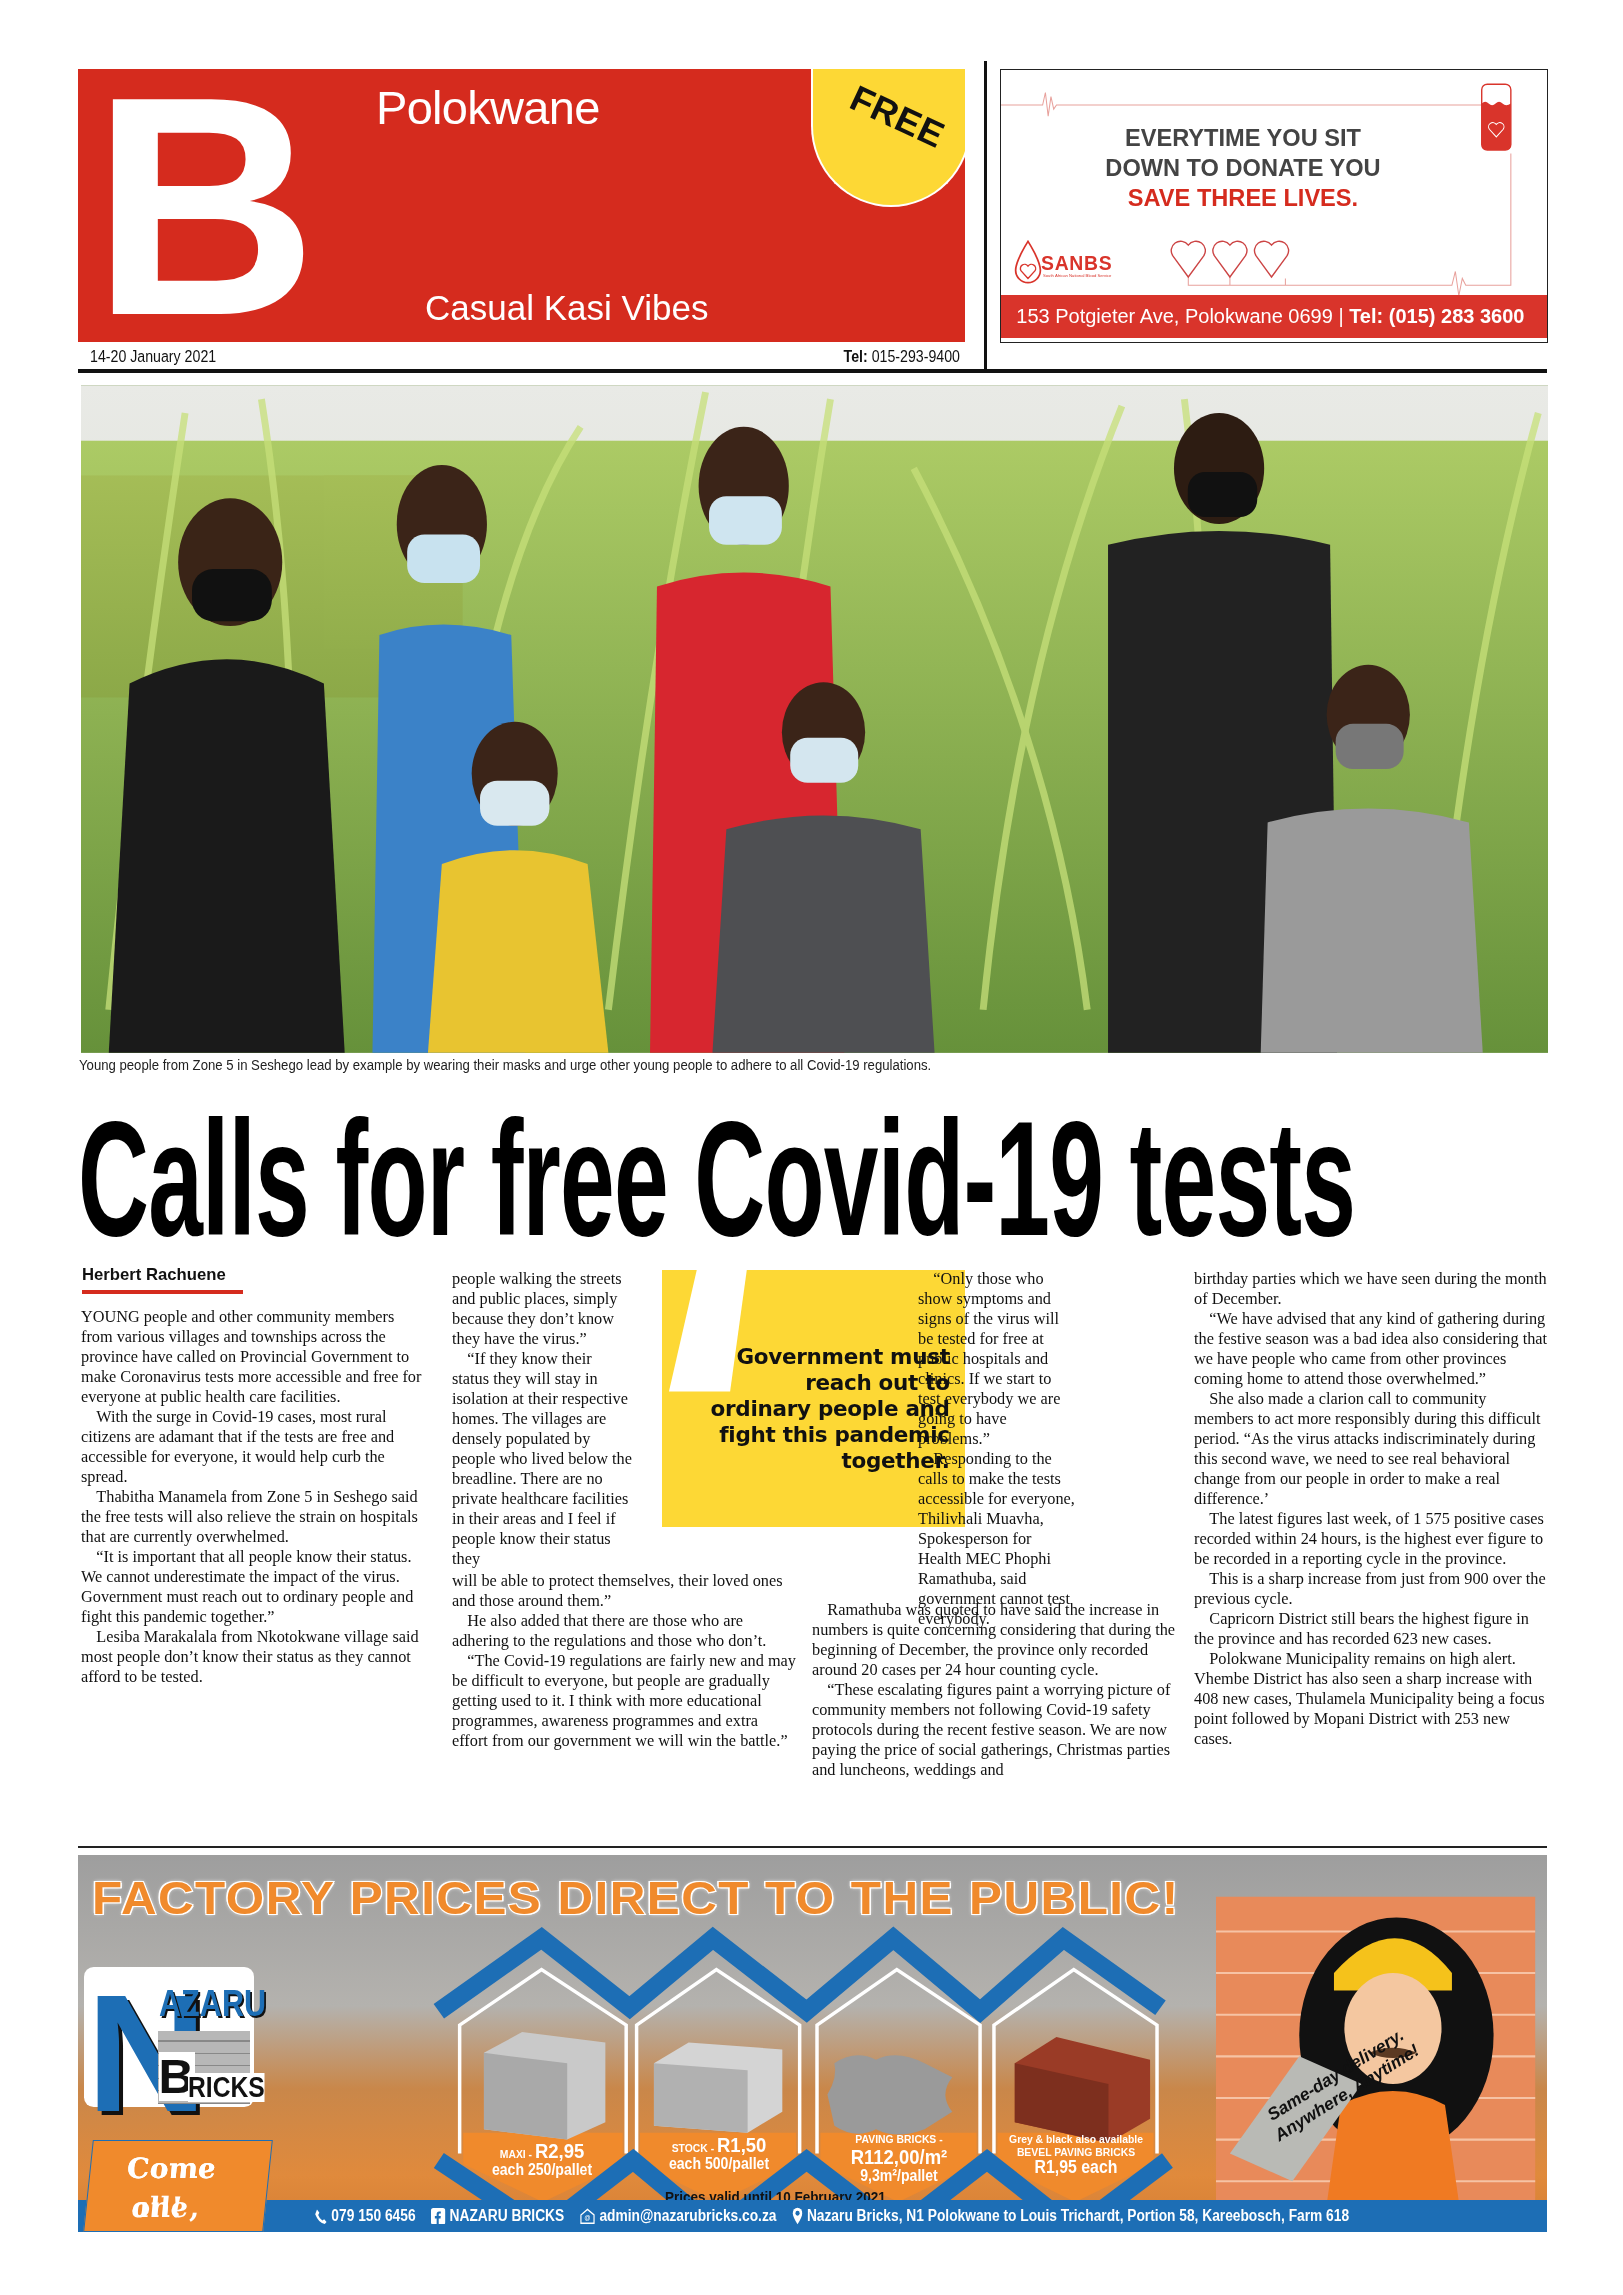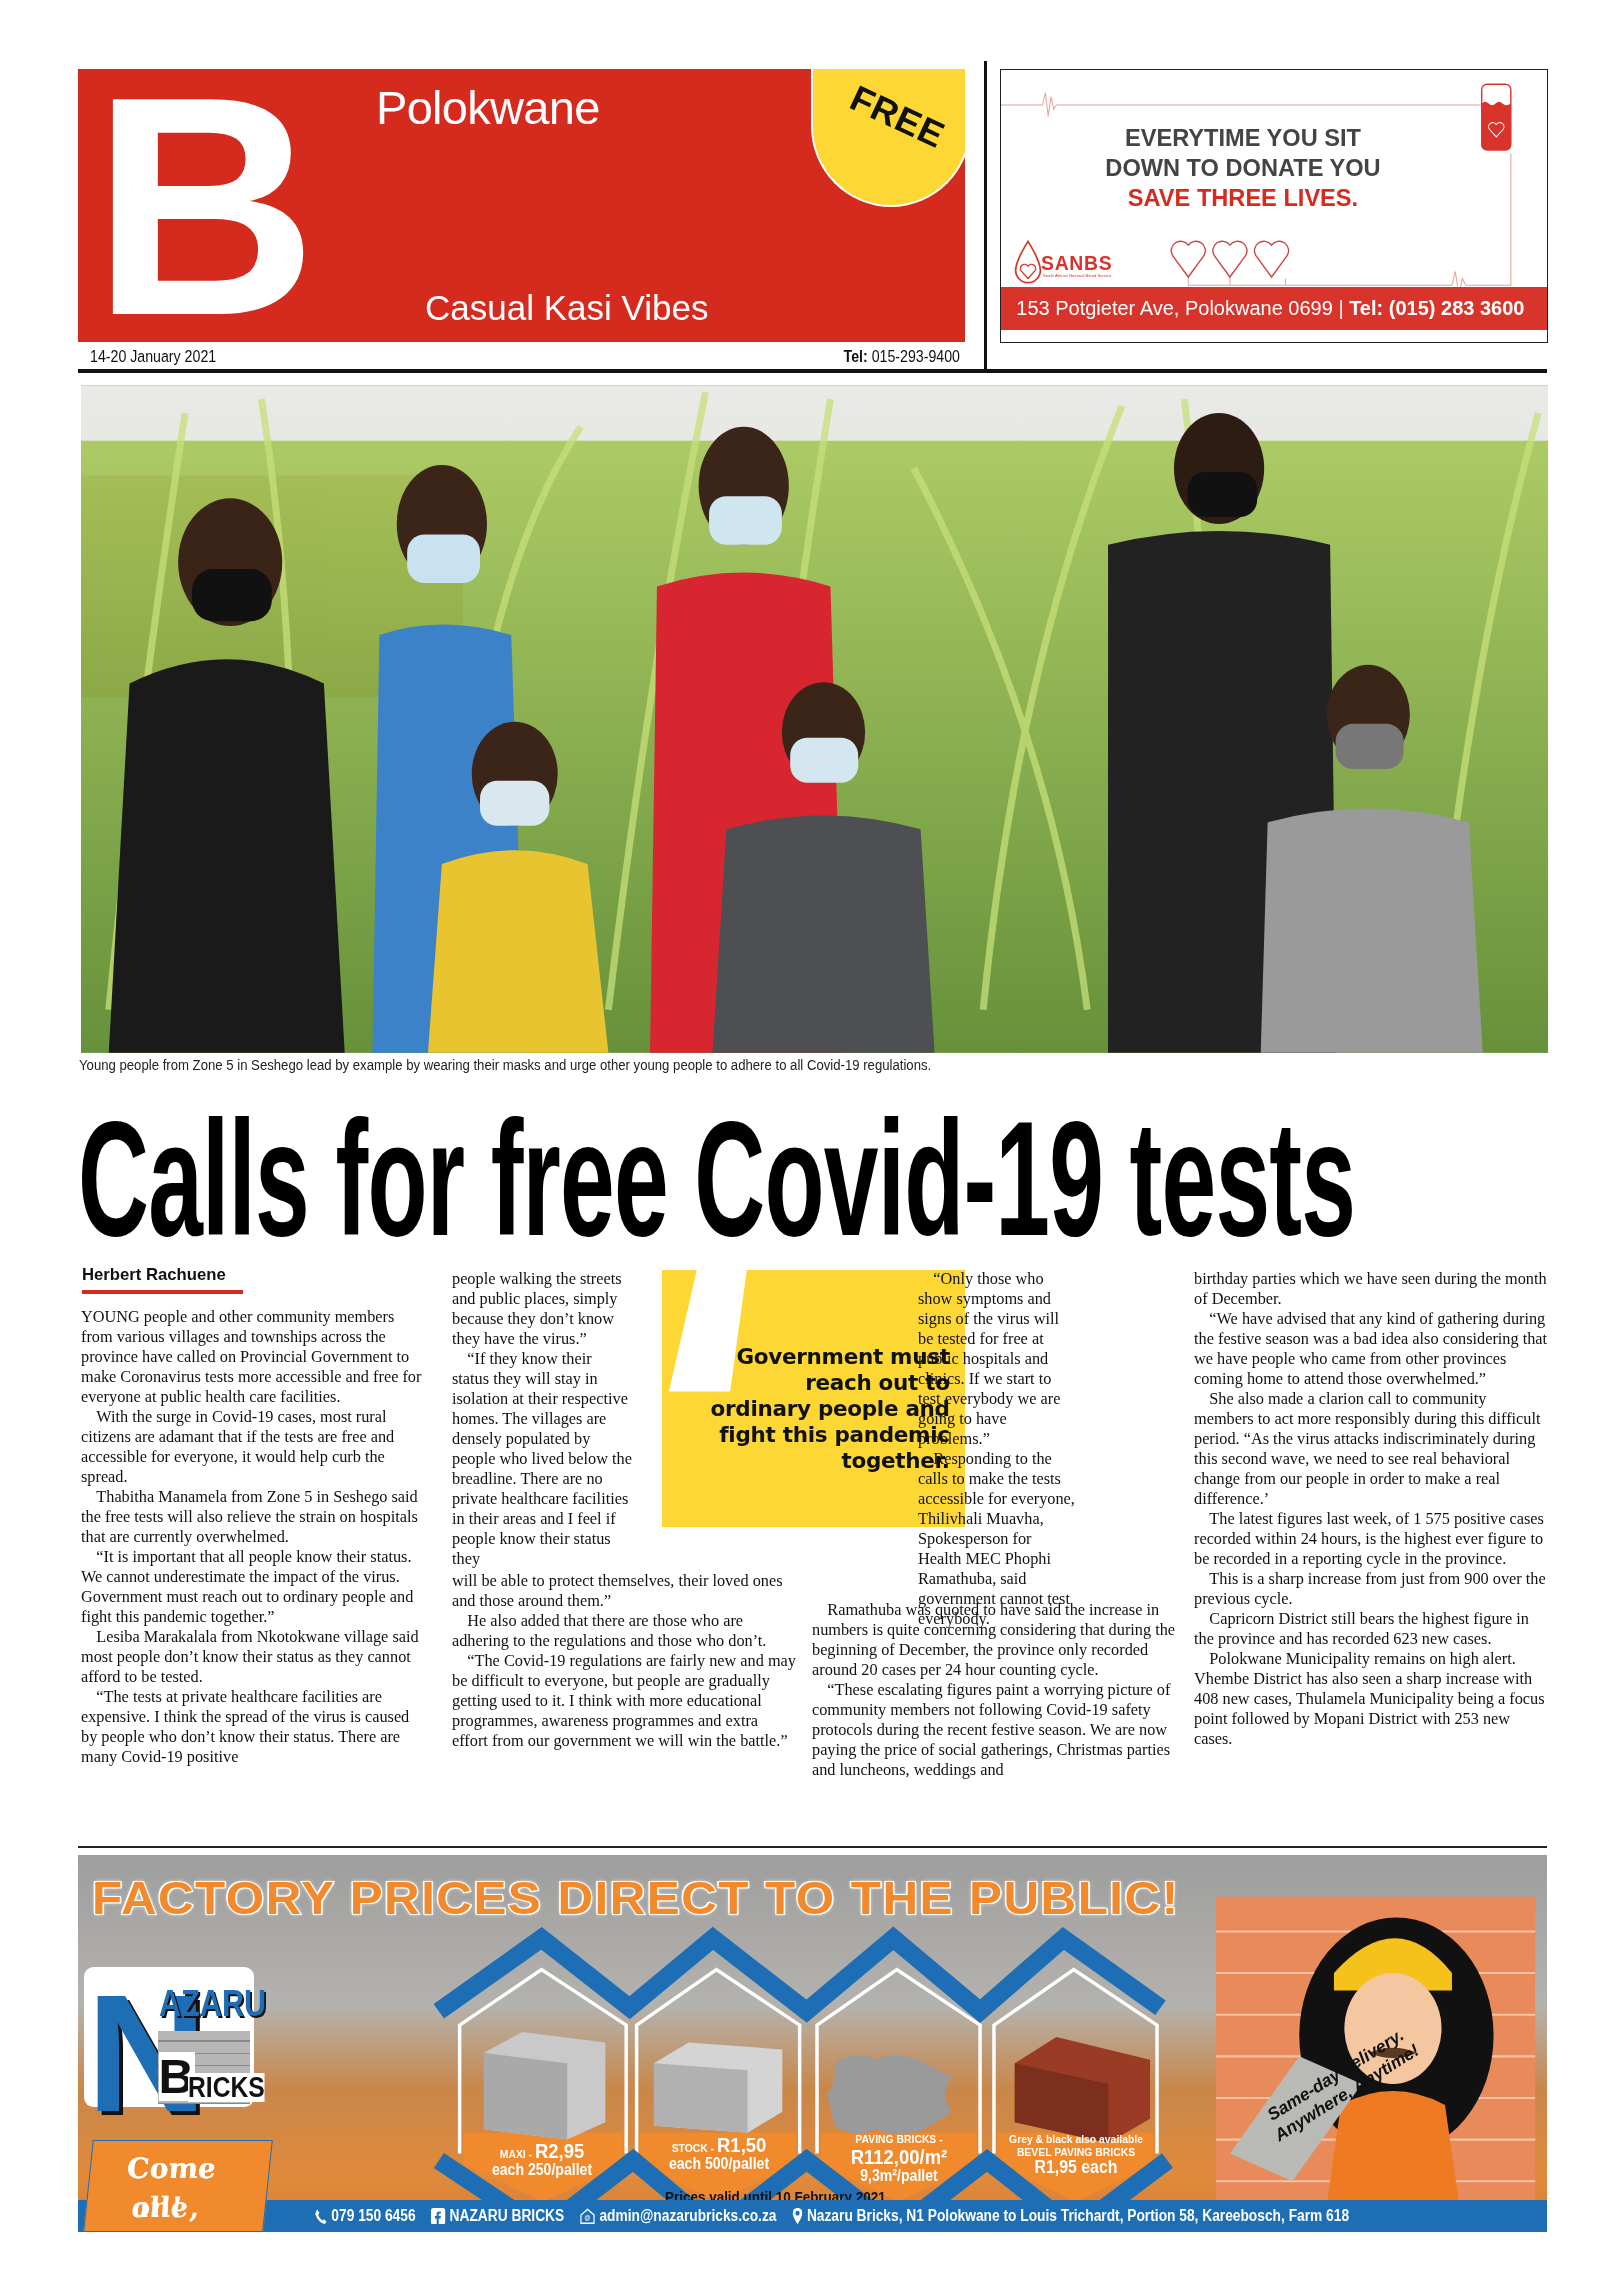--- a/index.html
+++ b/index.html
@@ -22,21 +22,21 @@
   .telline b { font-weight: 700; }
   .rule-top { left: 78px; top: 369px; width: 1469px; height: 3.5px; background: #111; }
   .vdiv { left: 984px; top: 61px; width: 2.8px; height: 310px; background: #111; }
 
   
   .sanbs { left: 1000px; top: 69px; width: 548px; height: 274px; border: 1.4px solid #222; background: #fff; overflow: hidden; }
   .sanbs-line1, .sanbs-line2, .sanbs-line3 { position: absolute; left: 0; width: 100%; text-align: center; font-family: "Liberation Sans", sans-serif; font-weight: 700; font-size: 23.6px; line-height: 1; }
   .sanbs-line1 { top: 57px; color: #444; left: -31px; }
   .sanbs-line2 { top: 87px; color: #444; left: -31px; }
   .sanbs-line3 { top: 117px; color: #d52b1e; left: -31px; }
-  .sanbs-band { position: absolute; left: 0; bottom: 12px; width: 100%; height: 43px; background: #d9342b; color: #fff; font-family: "Liberation Sans", sans-serif; font-size: 20px; line-height: 43px; padding-left: 15.3px; white-space: nowrap; }
+  .sanbs-band { position: absolute; left: 0; bottom: 4px; width: 100%; height: 43px; background: #d9342b; color: #fff; font-family: "Liberation Sans", sans-serif; font-size: 20px; line-height: 43px; padding-left: 15.3px; white-space: nowrap; }
   .sanbs-band b { font-weight: 700; }
   .sanbs-logo { position: absolute; left: 12.5px; top: 170px; }
   .sanbs-logo-text { position: absolute; left: 40px; top: 182px; font-family: "Liberation Sans", sans-serif; font-weight: 700; font-size: 19.4px; color: #d9342b; letter-spacing: 0.7px; }
   .sanbs-logo-sub { position: absolute; left: 42px; top: 203px; font-family: "Liberation Sans", sans-serif; font-size: 4.2px; color: #d9342b; }
   .sanbs-art { position: absolute; left: 0; top: 0; }
 
   
   .photo { left: 81px; top: 385px; width: 1467px; height: 668px; overflow: hidden; background: #6a8f3a; }
   .caption { left: 79px; top: 1056px; font-family: "Liberation Sans", sans-serif; font-size: 15.3px; color: #222; transform: scaleX(0.86); transform-origin: left; white-space: nowrap; }
 
@@ -191,21 +191,20 @@
 
 <div class="abs byline">Herbert Rachuene</div>
 <div class="abs byline-rule"></div>
 
 <div class="abs col col1">
   <p class="first">YOUNG people and other community members from various villages and townships across the province have called on Provincial Government to make Coronavirus tests more accessible and free for everyone at public health care facilities.</p>
   <p>With the surge in Covid-19 cases, most rural citizens are adamant that if the tests are free and accessible for everyone, it would help curb the spread.</p>
   <p>Thabitha Manamela from Zone 5 in Seshego said the free tests will also relieve the strain on hospitals that are currently overwhelmed.</p>
   <p>“It is important that all people know their status. We cannot underestimate the impact of the virus. Government must reach out to ordinary people and fight this pandemic together.”</p>
   <p>Lesiba Marakalala from Nkotokwane village said most people don’t know their status as they cannot afford to be tested.</p>
-  <p>“The tests at private healthcare facilities are expensive. I think the spread of the virus is caused by people who don’t know their status. There are many Covid-19 positive</p>
 </div>
 
 <div class="abs col col2a">
   <p class="first">people walking the streets and public places, simply because they don’t know they have the virus.”</p>
   <p>“If they know their status they will stay in isolation at their respective homes. The villages are densely populated by people who lived below the breadline. There are no private healthcare facilities in their areas and I feel if people know their status they</p>
 </div>
 <div class="abs col col2b">
   <p class="first">will be able to protect themselves, their loved ones and those around them.”</p>
   <p>He also added that there are those who are adhering to the regulations and those who don’t.</p>
   <p>“The Covid-19 regulations are fairly new and may be difficult to everyone, but people are gradually getting used to it. I think with more educational programmes, awareness programmes and extra effort from our government we will win the battle.”</p>

